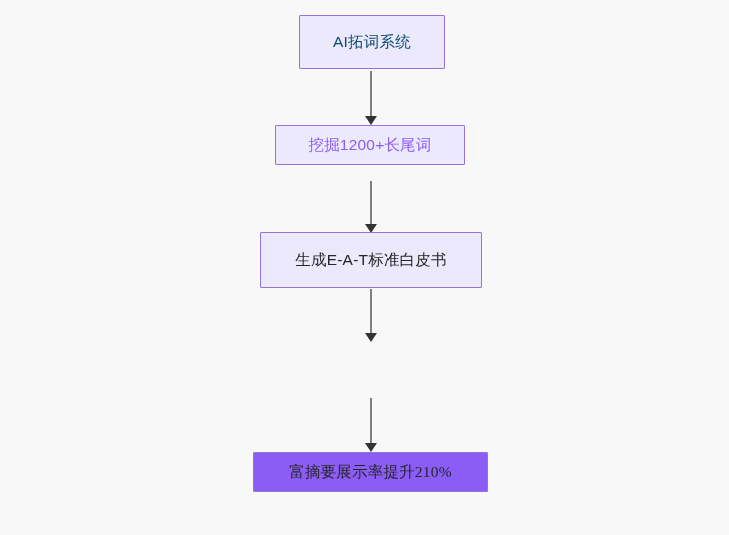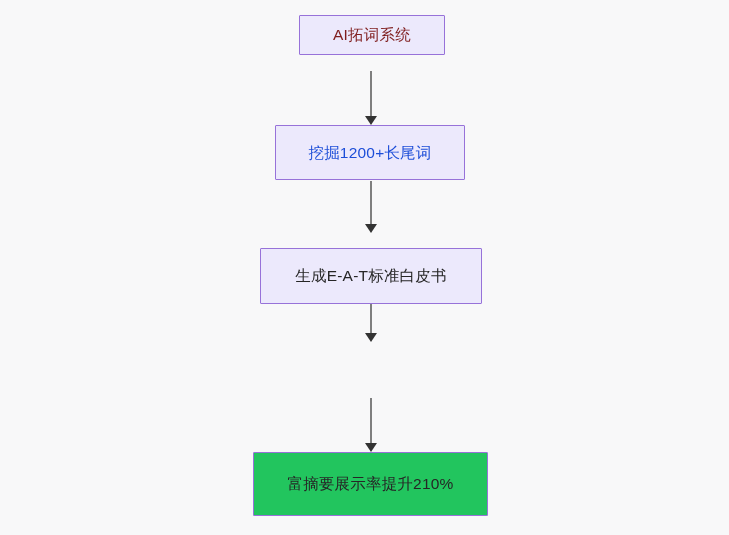--- a/index.html
+++ b/index.html
@@ -75,26 +75,26 @@
   </div>
   <div class="edge" id="edge-3" style="left: 371px; top: 289px; height: 53px;">
     <div class="edge-line" style="height: 45px; background: rgb(127, 127, 127);"></div>
     <div class="edge-head" style="border-top-color: rgb(51, 51, 51);"></div>
   </div>
   <div class="edge" id="edge-4" style="left: 371px; top: 398px; height: 54px;">
     <div class="edge-line" style="height: 46px; background: rgb(127, 127, 127);"></div>
     <div class="edge-head" style="border-top-color: rgb(51, 51, 51);"></div>
   </div>
 
-  <div class="node" id="node-1" style="left: 299px; top: 15px; width: 146px; height: 40px; background: rgb(236, 233, 252); border-color: rgb(151, 114, 217); color: #7f1d1d;">
+  <div class="node" id="node-1" style="left: 299px; top: 15px; width: 146px; height: 54px; background: rgb(236, 233, 252); border-color: rgb(151, 114, 217); color: #0c4a6e;">
     <span class="node-label">AI拓词系统</span>
   </div>
-  <div class="node" id="node-2" style="left: 275px; top: 125px; width: 190px; height: 55px; background: rgb(236, 233, 252); border-color: rgb(151, 114, 217); color: #1d4ed8; align-items: center;">
+  <div class="node" id="node-2" style="left: 275px; top: 125px; width: 190px; height: 40px; background: rgb(236, 233, 252); border-color: rgb(151, 114, 217); color: #8b5cf6; align-items: center;">
     <span class="node-label">挖掘1200+长尾词</span>
   </div>
-  <div class="node" id="node-3" style="left: 260px; top: 248px; width: 222px; height: 56px; background: rgb(236, 233, 252); border-color: rgb(151, 114, 217); color: rgb(38, 38, 38);">
+  <div class="node" id="node-3" style="left: 260px; top: 232px; width: 222px; height: 56px; background: rgb(236, 233, 252); border-color: rgb(151, 114, 217); color: rgb(38, 38, 38);">
     <span class="node-label">生成E-A-T标准白皮书</span>
   </div>
-  <div class="node" id="node-5" style="left: 253px; top: 452px; width: 235px; height: 64px; background: #22c55e; border-color: rgb(151, 114, 217); color: rgb(38, 38, 38);">
+  <div class="node" id="node-5" style="left: 253px; top: 452px; width: 235px; height: 40px; background: #8b5cf6; border-color: rgb(151, 114, 217); color: rgb(38, 38, 38); font-family: Liberation Serif, serif;">
     <span class="node-label">富摘要展示率提升210%</span>
   </div>
 
 </div>
 
 </body></html>

